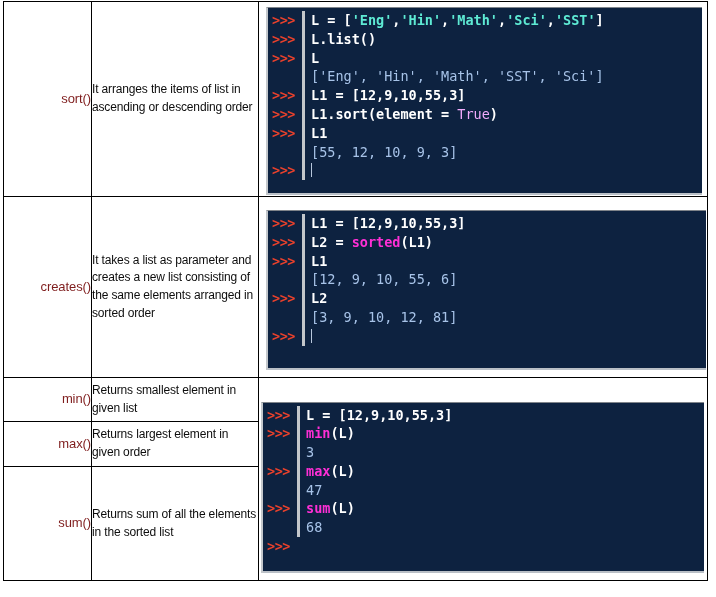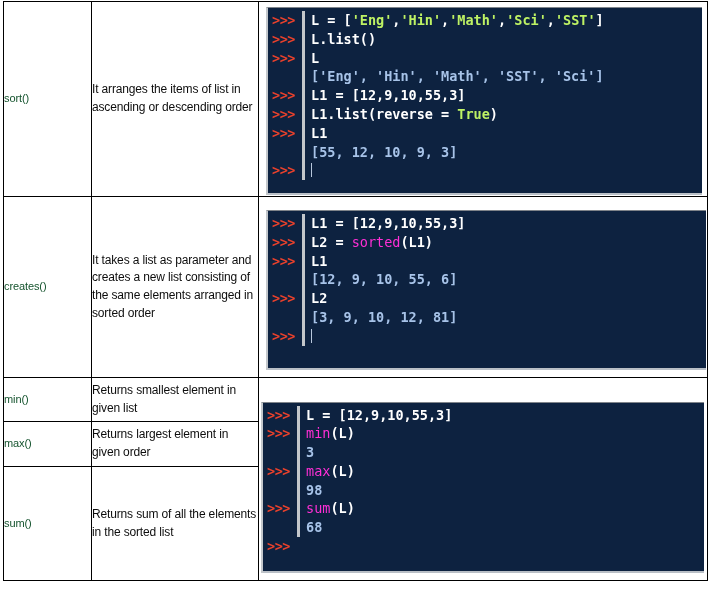--- a/index.html
+++ b/index.html
@@ -35,24 +35,24 @@
     vertical-align: middle;
     padding: 0;
     background: #ffffff;
   }
 
   col.c-name  { width: 88px; }
   col.c-desc  { width: 167px; }
   col.c-code  { width: 449px; }
 
   .cell-name {
-    text-align: left;
-    font-size: 11px;
+    text-align: right;
+    font-size: 13px;
     line-height: 1.25;
-    color: #14532d;
+    color: #7f1d1d;
     padding: 4px 3px;
     letter-spacing: -0.1px;
   }
 
   .cell-desc {
     font-size: 12px;
     line-height: 1.46;
     color: #0d0d0d;
     padding: 6px 7px 6px 9px;
     letter-spacing: -0.15px;
@@ -118,24 +118,24 @@
 
   .ctext {
     flex: 1 1 auto;
     padding-left: 6px;
     white-space: pre;
     color: #ffffff;
     font-weight: bold;
   }
 
   .tok-code   { color: #ffffff; font-weight: bold; }
-  .tok-str    { color: #bef264; font-weight: bold; }
-  .tok-fn     { color: #ff2fd6; font-weight: normal; }
-  .tok-kw     { color: #bef264; font-weight: bold; }
-  .tok-out    { color: #a7c3e8; font-weight: bold; text-align: center; }
+  .tok-str    { color: #5eead4; font-weight: bold; }
+  .tok-fn     { color: #ff2fd6; font-weight: bold; }
+  .tok-kw     { color: #f0abfc; font-weight: normal; }
+  .tok-out    { color: #a7c3e8; font-weight: normal; text-align: center; }
 
   .caret {
     display: inline-block;
     width: 1px;
     height: 14px;
     background: #b7c7dc;
     vertical-align: -2px;
   }
 
   
@@ -160,21 +160,21 @@
         <td class="cell-name" style="height:194px">sort()</td>
         <td class="cell-desc">It arranges the items of list in ascending or descending order</td>
         <td class="cell-code" rowspan="1">
           <div class="console blk1" id="console-1">
             <div class="console-inner">
                 <div class="cline"><span class="gutter">&gt;&gt;&gt;</span><span class="sep"></span><span class="ctext"><span class="tok-code">L = [</span><span class="tok-str">'Eng'</span><span class="tok-code">,</span><span class="tok-str">'Hin'</span><span class="tok-code">,</span><span class="tok-str">'Math'</span><span class="tok-code">,</span><span class="tok-str">'Sci'</span><span class="tok-code">,</span><span class="tok-str">'SST'</span><span class="tok-code">]</span></span></div>
                 <div class="cline"><span class="gutter">&gt;&gt;&gt;</span><span class="sep"></span><span class="ctext"><span class="tok-code">L.list()</span></span></div>
                 <div class="cline"><span class="gutter">&gt;&gt;&gt;</span><span class="sep"></span><span class="ctext"><span class="tok-code">L</span></span></div>
                 <div class="cline"><span class="gutter empty"></span><span class="sep"></span><span class="ctext"><span class="tok-out">['Eng', 'Hin', 'Math', 'SST', 'Sci']</span></span></div>
                 <div class="cline"><span class="gutter">&gt;&gt;&gt;</span><span class="sep"></span><span class="ctext"><span class="tok-code">L1 = [12,9,10,55,3]</span></span></div>
-                <div class="cline"><span class="gutter">&gt;&gt;&gt;</span><span class="sep"></span><span class="ctext"><span class="tok-code">L1.list(reverse = </span><span class="tok-kw">True</span><span class="tok-code">)</span></span></div>
+                <div class="cline"><span class="gutter">&gt;&gt;&gt;</span><span class="sep"></span><span class="ctext"><span class="tok-code">L1.sort(element = </span><span class="tok-kw">True</span><span class="tok-code">)</span></span></div>
                 <div class="cline"><span class="gutter">&gt;&gt;&gt;</span><span class="sep"></span><span class="ctext"><span class="tok-code">L1</span></span></div>
                 <div class="cline"><span class="gutter empty"></span><span class="sep"></span><span class="ctext"><span class="tok-out">[55, 12, 10, 9, 3]</span></span></div>
                 <div class="cline"><span class="gutter">&gt;&gt;&gt;</span><span class="sep"></span><span class="ctext"><span class="caret"></span></span></div>
               </div>
           </div>
         </td>
       </tr>
 
       <tr>
         <td class="cell-name" style="height:180px">creates()</td>
@@ -197,21 +197,21 @@
       <tr>
         <td class="cell-name" style="height:43px">min()</td>
         <td class="cell-desc">Returns smallest element in given list</td>
         <td class="cell-code" rowspan="3">
           <div class="console blk3" id="console-3">
             <div class="console-inner">
                 <div class="cline"><span class="gutter">&gt;&gt;&gt;</span><span class="sep"></span><span class="ctext"><span class="tok-code">L = [12,9,10,55,3]</span></span></div>
                 <div class="cline"><span class="gutter">&gt;&gt;&gt;</span><span class="sep"></span><span class="ctext"><span class="tok-fn">min</span><span class="tok-code">(L)</span></span></div>
                 <div class="cline"><span class="gutter empty"></span><span class="sep"></span><span class="ctext"><span class="tok-out">3</span></span></div>
                 <div class="cline"><span class="gutter">&gt;&gt;&gt;</span><span class="sep"></span><span class="ctext"><span class="tok-fn">max</span><span class="tok-code">(L)</span></span></div>
-                <div class="cline"><span class="gutter empty"></span><span class="sep"></span><span class="ctext"><span class="tok-out">98</span></span></div>
+                <div class="cline"><span class="gutter empty"></span><span class="sep"></span><span class="ctext"><span class="tok-out">47</span></span></div>
                 <div class="cline"><span class="gutter">&gt;&gt;&gt;</span><span class="sep"></span><span class="ctext"><span class="tok-fn">sum</span><span class="tok-code">(L)</span></span></div>
                 <div class="cline"><span class="gutter empty"></span><span class="sep"></span><span class="ctext"><span class="tok-out">68</span></span></div>
                 <div class="cline"><span class="gutter">&gt;&gt;&gt;</span><span class="sep none"></span><span class="ctext"></span></div>
               </div>
           </div>
         </td>
       </tr>
 
       <tr>
         <td class="cell-name" style="height:44px">max()</td>

